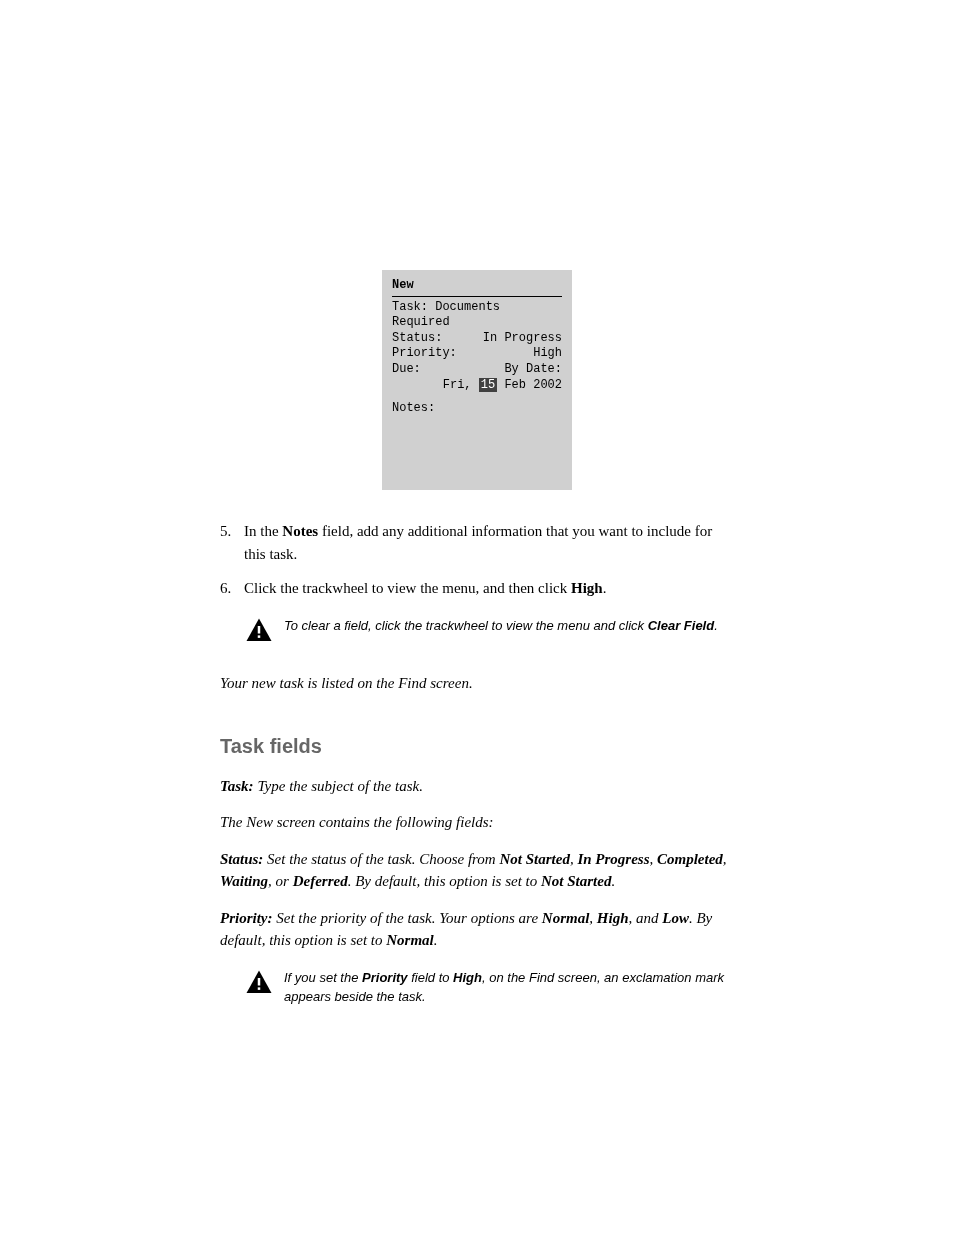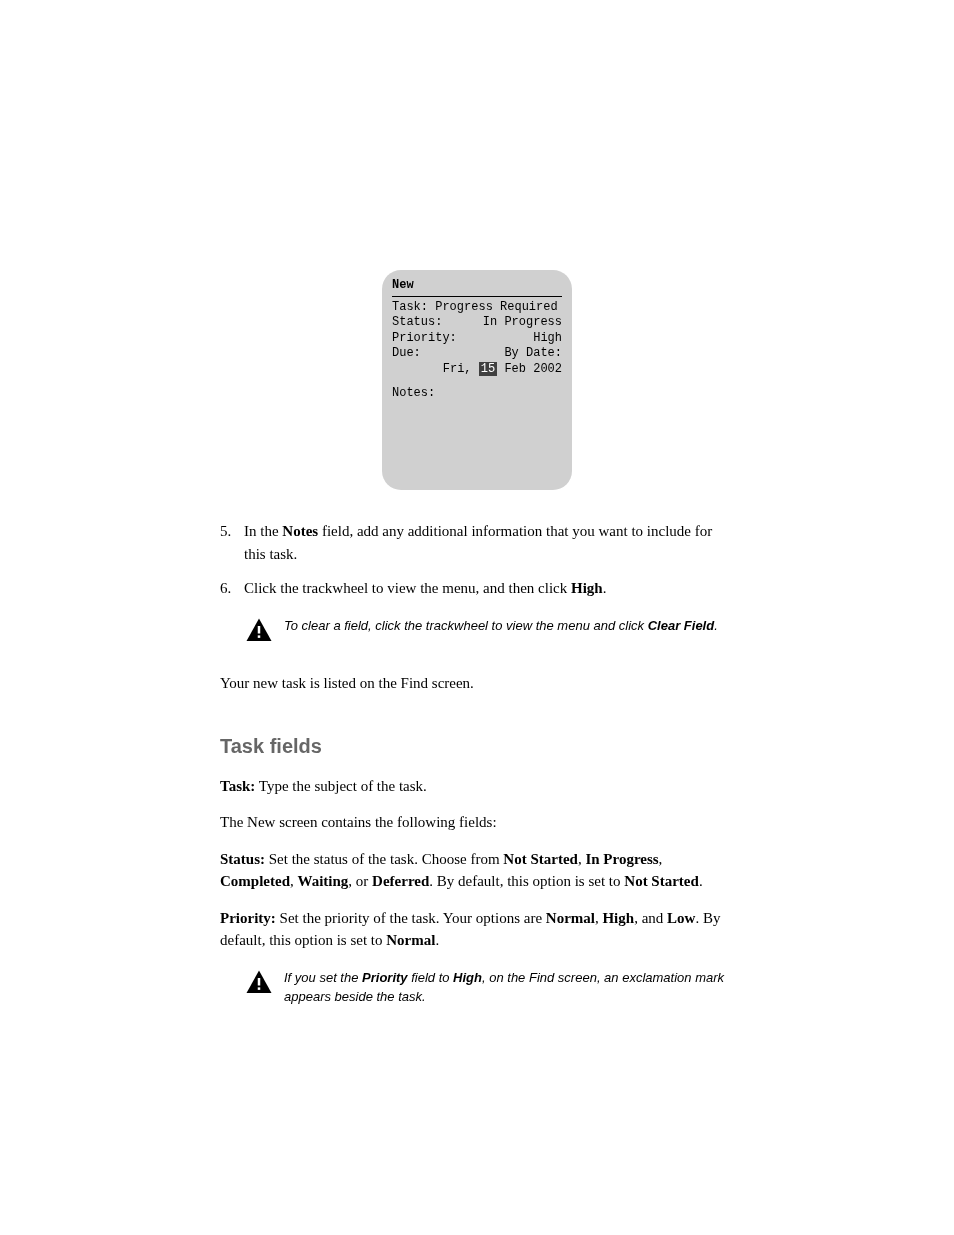--- a/index.html
+++ b/index.html
@@ -22,21 +22,20 @@
     }
     .device-screen {
       width: 190px;
       height: 220px;
       background: #d0d0d0;
       margin: 0 auto 30px auto;
       padding: 8px 10px;
       font-family: 'Courier New', monospace;
       font-size: 12px;
       line-height: 1.3;
-      border-radius: 19px;
     }
     .device-header {
       font-weight: bold;
       border-bottom: 1px solid #000;
       padding-bottom: 2px;
       margin-bottom: 3px;
     }
     .device-row {
       display: flex;
       justify-content: space-between;
@@ -83,20 +82,21 @@
       font-family: Arial, Helvetica, sans-serif;
       font-size: 13px;
       line-height: 1.5;
       font-style: italic;
     }
     .note-text p {
       margin-bottom: 8px;
     }
     .para {
       margin-bottom: 14px;
+      font-style: italic;
     }
     .section-heading {
       font-family: Arial, Helvetica, sans-serif;
       font-weight: bold;
       font-size: 20px;
       color: #666;
       margin-top: 36px;
       margin-bottom: 14px;
     }
     .bold {
@@ -105,21 +105,21 @@
   </style>
 </head>
 <body>
 
 <div class="content">
 
   <div class="device-screen">
     <div class="device-header">New</div>
     <div>
       <span>Task:</span>
-      <span>Progress Required</span>
+      <span>Documents Required</span>
     </div>
     <div class="device-row">
       <span class="label">Status:</span>
       <span class="value">In Progress</span>
     </div>
     <div class="device-row">
       <span class="label">Priority:</span>
       <span class="value">High</span>
     </div>
     <div class="device-row">

